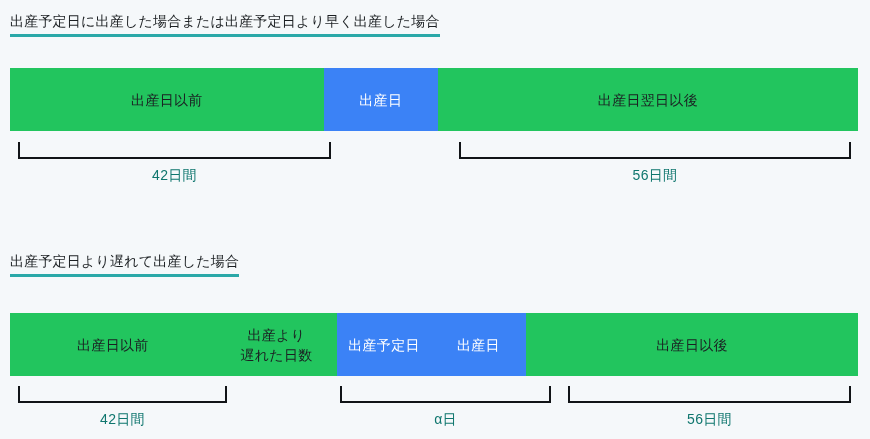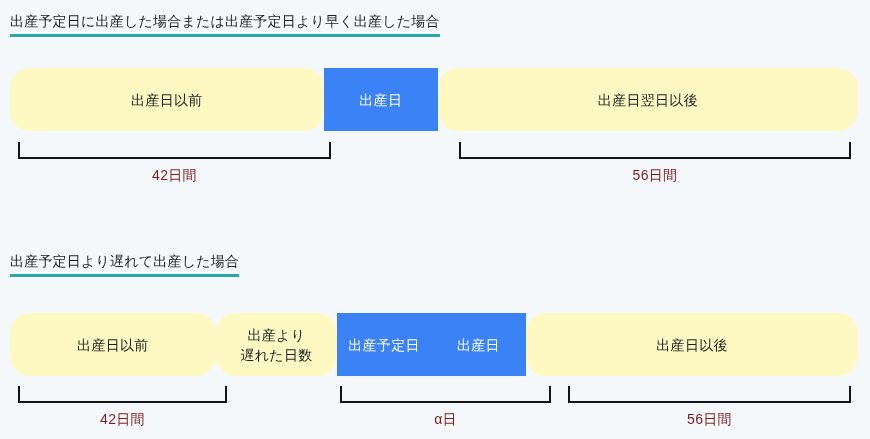--- a/index.html
+++ b/index.html
@@ -52,23 +52,22 @@
     align-items: center;
     justify-content: center;
     text-align: center;
     font-size: 14px;
     line-height: 20px;
     letter-spacing: 0.3px;
     box-sizing: border-box;
     height: 100%;
   }
   .seg.light {
-    background: #fef9c3;
+    background: #22c55e;
     color: #1b1f22;
-    border-radius: 20px;
   }
   .seg.dark {
     background: #3b82f6;
     color: #ffffff;
   }
   .seg .two-line {
     display: block;
   }
 
   
@@ -78,21 +77,21 @@
     border-left: 2px solid #111417;
     border-right: 2px solid #111417;
     border-bottom: 2px solid #111417;
     box-sizing: border-box;
   }
   .bracket-label {
     position: absolute;
     font-size: 14px;
     line-height: 18px;
     letter-spacing: 0.3px;
-    color: #7f1d1d;
+    color: #0f766e;
     text-align: center;
     white-space: nowrap;
   }
 </style>
 </head>
 <body>
 
 <div class="page">
 
   <div class="heading h1">出産予定日に出産した場合または出産予定日より早く出産した場合</div>

